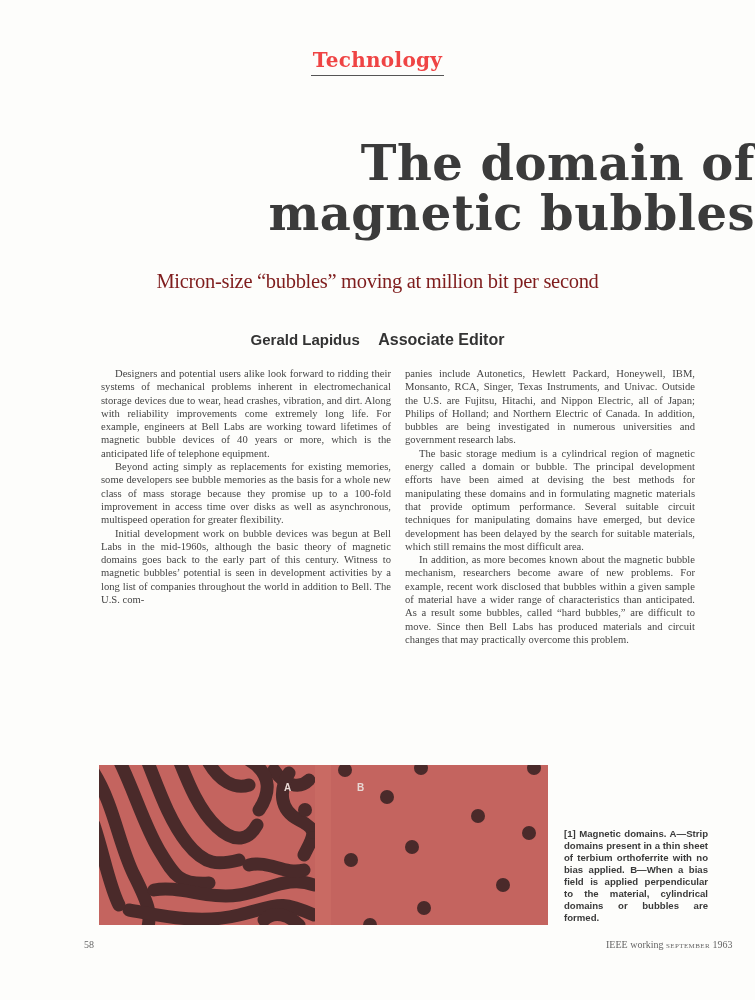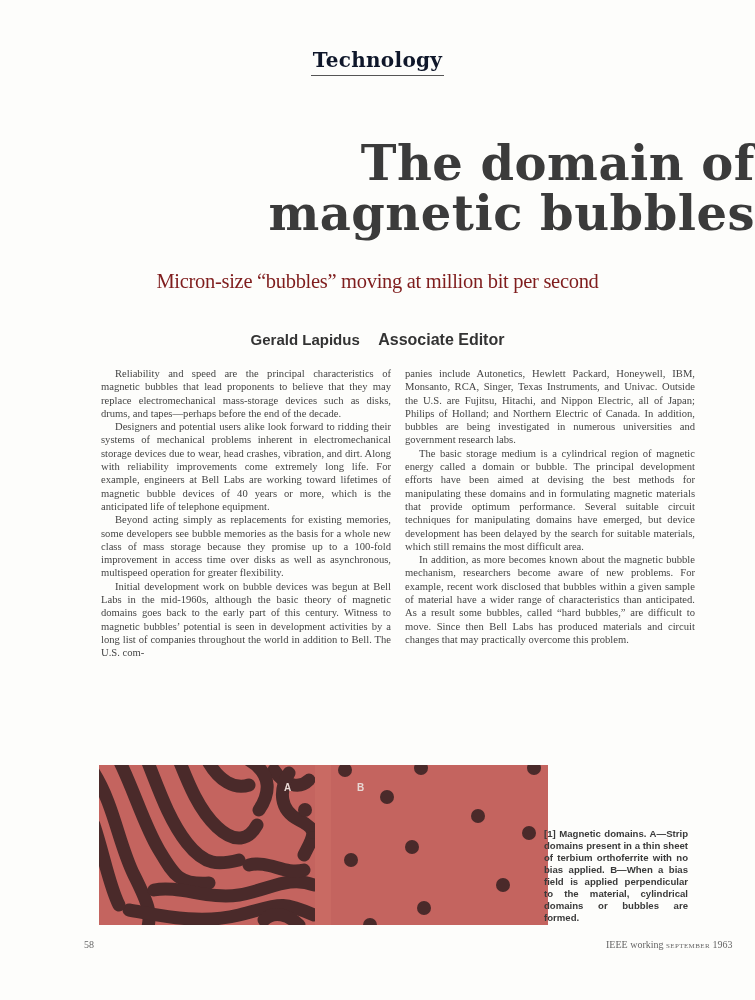--- a/index.html
+++ b/index.html
@@ -7,21 +7,21 @@
     width: 755px; height: 1000px; position: relative; overflow: hidden;
     background: #fdfdfb;
     color: #2b2b2b;
     font-family: "Liberation Serif", serif;
   }
   .section-head {
     position: absolute; left: 0; width: 755px; top: 48px; text-align: center;
   }
   .section-head span {
     font-family: "DejaVu Serif", serif; font-weight: bold; font-size: 20px;
-    color: #0f172a; letter-spacing: 0.3px;
+    color: #ef4444; letter-spacing: 0.3px;
     display: inline-block; padding: 0 2px 3px 2px;
     border-bottom: 1.5px solid #555;
   }
   .title {
     position: absolute; left: 0; width: 755px; top: 138px; text-align: right;
     font-family: "DejaVu Serif", serif; font-weight: bold; font-size: 48px;
     line-height: 50px; color: #3b3b3b; letter-spacing: 0.5px;
   }
   .subtitle {
     position: absolute; left: 0; width: 755px; top: 268px; text-align: center;
@@ -46,21 +46,21 @@
   .figure {
     position: absolute; left: 99px; top: 765px; width: 449px; height: 160px;
     background: #c4645f; overflow: hidden;
   }
   .figure svg { display: block; }
   .fig-label {
     position: absolute; font-family: "Liberation Sans", sans-serif; font-size: 10px;
     font-weight: bold; color: #e8d8d4;
   }
   .caption {
-    position: absolute; left: 544px; top: 828px; width: 144px;
+    position: absolute; left: 564px; top: 828px; width: 144px;
     font-family: "Liberation Sans", sans-serif; font-weight: bold;
     font-size: 9.6px; line-height: 12px; color: #3a3a3a; text-align: justify;
   }
   .folio {
     position: absolute; top: 939px; font-family: "Liberation Serif", serif;
     font-size: 10px; color: #666; margin-left: 40px;
   }
   .folio-left { left: 44px; }
   .folio-right { left: 566px; }
   .folio-right .caps { font-size: 7px; letter-spacing: 0.4px; }
@@ -80,21 +80,20 @@
 <div class="subtitle">
   <div>Micron-size “bubbles” moving at million bit per second</div>
 </div>
 
 <div class="byline">
   <span class="author">Gerald Lapidus</span>
   <span class="role">Associate Editor</span>
 </div>
 
 <div class="col col-left">
-  <p>Reliability and speed are the principal characteristics of magnetic bubbles that lead proponents to believe that they may replace electromechanical mass-storage devices such as disks, drums, and tapes—perhaps before the end of the decade.</p>
   <p>Designers and potential users alike look forward to ridding their systems of mechanical problems inherent in electromechanical storage devices due to wear, head crashes, vibration, and dirt. Along with reliability improvements come extremely long life. For example, engineers at Bell Labs are working toward lifetimes of magnetic bubble devices of 40 years or more, which is the anticipated life of telephone equipment.</p>
   <p>Beyond acting simply as replacements for existing memories, some developers see bubble memories as the basis for a whole new class of mass storage because they promise up to a 100-fold improvement in access time over disks as well as asynchronous, multispeed operation for greater flexibility.</p>
   <p>Initial development work on bubble devices was begun at Bell Labs in the mid-1960s, although the basic theory of magnetic domains goes back to the early part of this century. Witness to magnetic bubbles’ potential is seen in development activities by a long list of companies throughout the world in addition to Bell. The U.S. com-</p>
 </div>
 
 <div class="col col-right">
   <p class="cont">panies include Autonetics, Hewlett Packard, Honeywell, IBM, Monsanto, RCA, Singer, Texas Instruments, and Univac. Outside the U.S. are Fujitsu, Hitachi, and Nippon Electric, all of Japan; Philips of Holland; and Northern Electric of Canada. In addition, bubbles are being investigated in numerous universities and government research labs.</p>
   <p>The basic storage medium is a cylindrical region of magnetic energy called a domain or bubble. The principal development efforts have been aimed at devising the best methods for manipulating these domains and in formulating magnetic materials that provide optimum performance. Several suitable circuit techniques for manipulating domains have emerged, but device development has been delayed by the search for suitable materials, which still remains the most difficult area.</p>
   <p>In addition, as more becomes known about the magnetic bubble mechanism, researchers become aware of new problems. For example, recent work disclosed that bubbles within a given sample of material have a wider range of characteristics than anticipated. As a result some bubbles, called “hard bubbles,” are difficult to move. Since then Bell Labs has produced materials and circuit changes that may practically overcome this problem.</p>
 </div>

